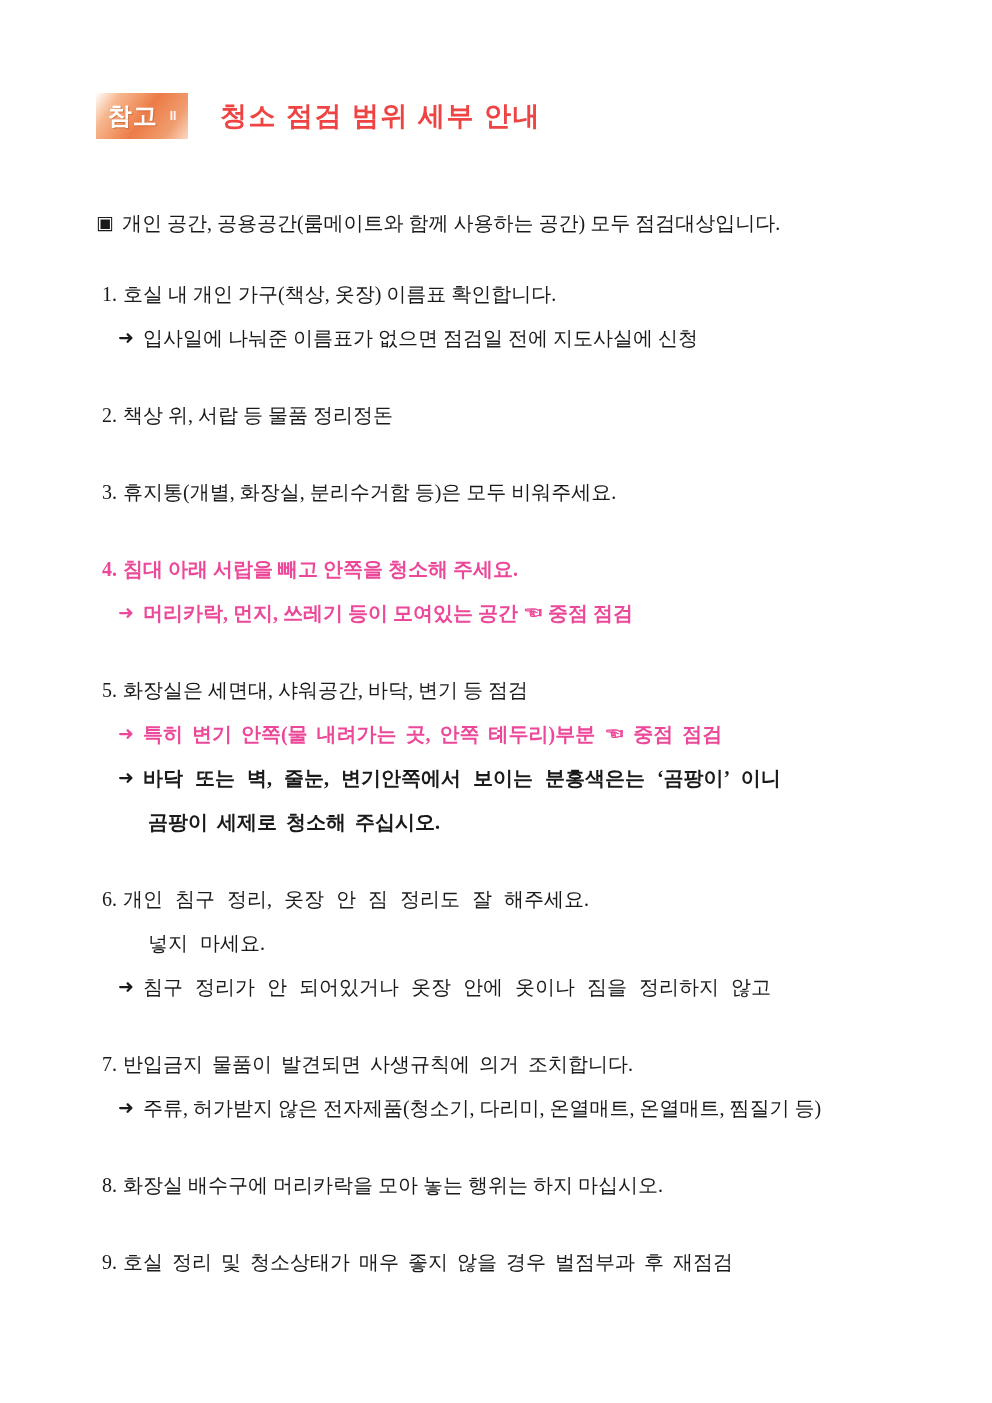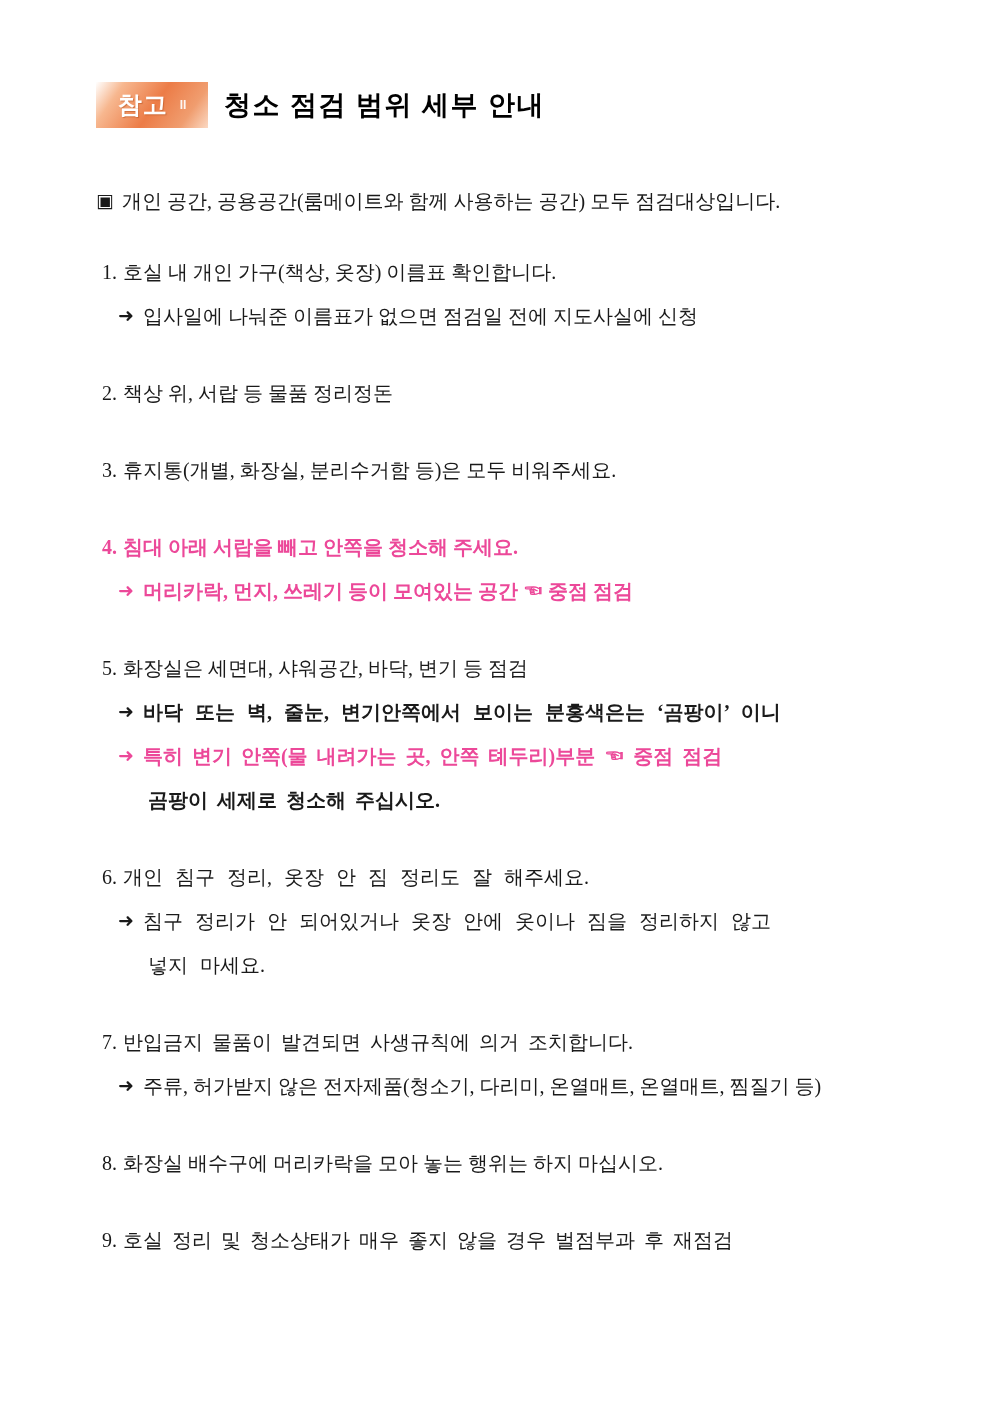--- a/index.html
+++ b/index.html
@@ -17,21 +17,21 @@
   .doc {
     padding: 82px 54px 0 96px;
   }
   
   .hdr {
     display: flex;
     align-items: center;
     gap: 16px;
   }
   .badge {
-    width: 112px;
+    width: 92px;
     height: 46px;
     flex: 0 0 auto;
     display: flex;
     align-items: center;
     justify-content: center;
     gap: 12px;
     background: linear-gradient(125deg, #ffffff 0%, #f7b78f 20%, #ec7c47 52%, #f09d6f 80%, #fbd9c3 100%);
     color: #ffffff;
     font-family: "Liberation Sans", "DejaVu Sans", sans-serif;
   }
@@ -40,26 +40,26 @@
     font-weight: bold;
     letter-spacing: 1px;
     text-shadow: 1px 1px 1px rgba(180,80,30,.55);
   }
   .badge .b-roman {
     font-size: 12px;
     font-weight: bold;
     opacity: .92;
   }
   .title {
-    margin: 0;
+    margin: 16px;
     font-family: "Liberation Sans", "DejaVu Sans", sans-serif;
     font-size: 27px;
     font-weight: bold;
     letter-spacing: 1.5px;
-    color: #000000;
+    color: #ef4444;
     text-align: right;
   }
   
   .intro {
     margin: 58px 0 0 0;
     font-size: 20px;
     line-height: 30px;
   }
   .sq-bullet {
     font-size: 19px;
@@ -120,29 +120,29 @@
     <div class="line main"><span class="num">3.</span><span>휴지통(개별, 화장실, 분리수거함 등)은 모두 비워주세요.</span></div>
   </section>
 
   <section class="item">
     <div class="line main red"><span class="num">4.</span><span>침대 아래 서랍을 빼고 안쪽을 청소해 주세요.</span></div>
     <div class="line sub red"><span class="arrow">➜</span><span>머리카락, 먼지, 쓰레기 등이 모여있는 공간 ☜ 중점 점검</span></div>
   </section>
 
   <section class="item">
     <div class="line main"><span class="num">5.</span><span>화장실은 세면대, 샤워공간, 바닥, 변기 등 점검</span></div>
+    <div class="line sub red wide2"><span class="arrow">➜</span><span>특히 변기 안쪽(물 내려가는 곳, 안쪽 톄두리)부분 ☜ 중점 점검</span></div>
     <div class="line sub bold wide"><span class="arrow">➜</span><span>바닥 또는 벽, 줄눈, 변기안쪽에서 보이는 분홍색은는 ‘곰팡이’ 이니</span></div>
-    <div class="line sub red wide2"><span class="arrow">➜</span><span>특히 변기 안쪽(물 내려가는 곳, 안쪽 톄두리)부분 ☜ 중점 점검</span></div>
     <div class="line cont bold wide2"><span>곰팡이 세제로 청소해 주십시오.</span></div>
   </section>
 
   <section class="item">
     <div class="line main wide"><span class="num">6.</span><span>개인 침구 정리, 옷장 안 짐 정리도 잘 해주세요.</span></div>
+    <div class="line cont wide"><span>넣지 마세요.</span></div>
     <div class="line sub wide"><span class="arrow">➜</span><span>침구 정리가 안 되어있거나 옷장 안에 옷이나 짐을 정리하지 않고</span></div>
-    <div class="line cont wide"><span>넣지 마세요.</span></div>
   </section>
 
   <section class="item">
     <div class="line main wide2"><span class="num">7.</span><span>반입금지 물품이 발견되면 사생규칙에 의거 조치합니다.</span></div>
     <div class="line sub"><span class="arrow">➜</span><span>주류, 허가받지 않은 전자제품(청소기, 다리미, 온열매트, 온열매트, 찜질기 등)</span></div>
   </section>
 
   <section class="item">
     <div class="line main"><span class="num">8.</span><span>화장실 배수구에 머리카락을 모아 놓는 행위는 하지 마십시오.</span></div>
   </section>

